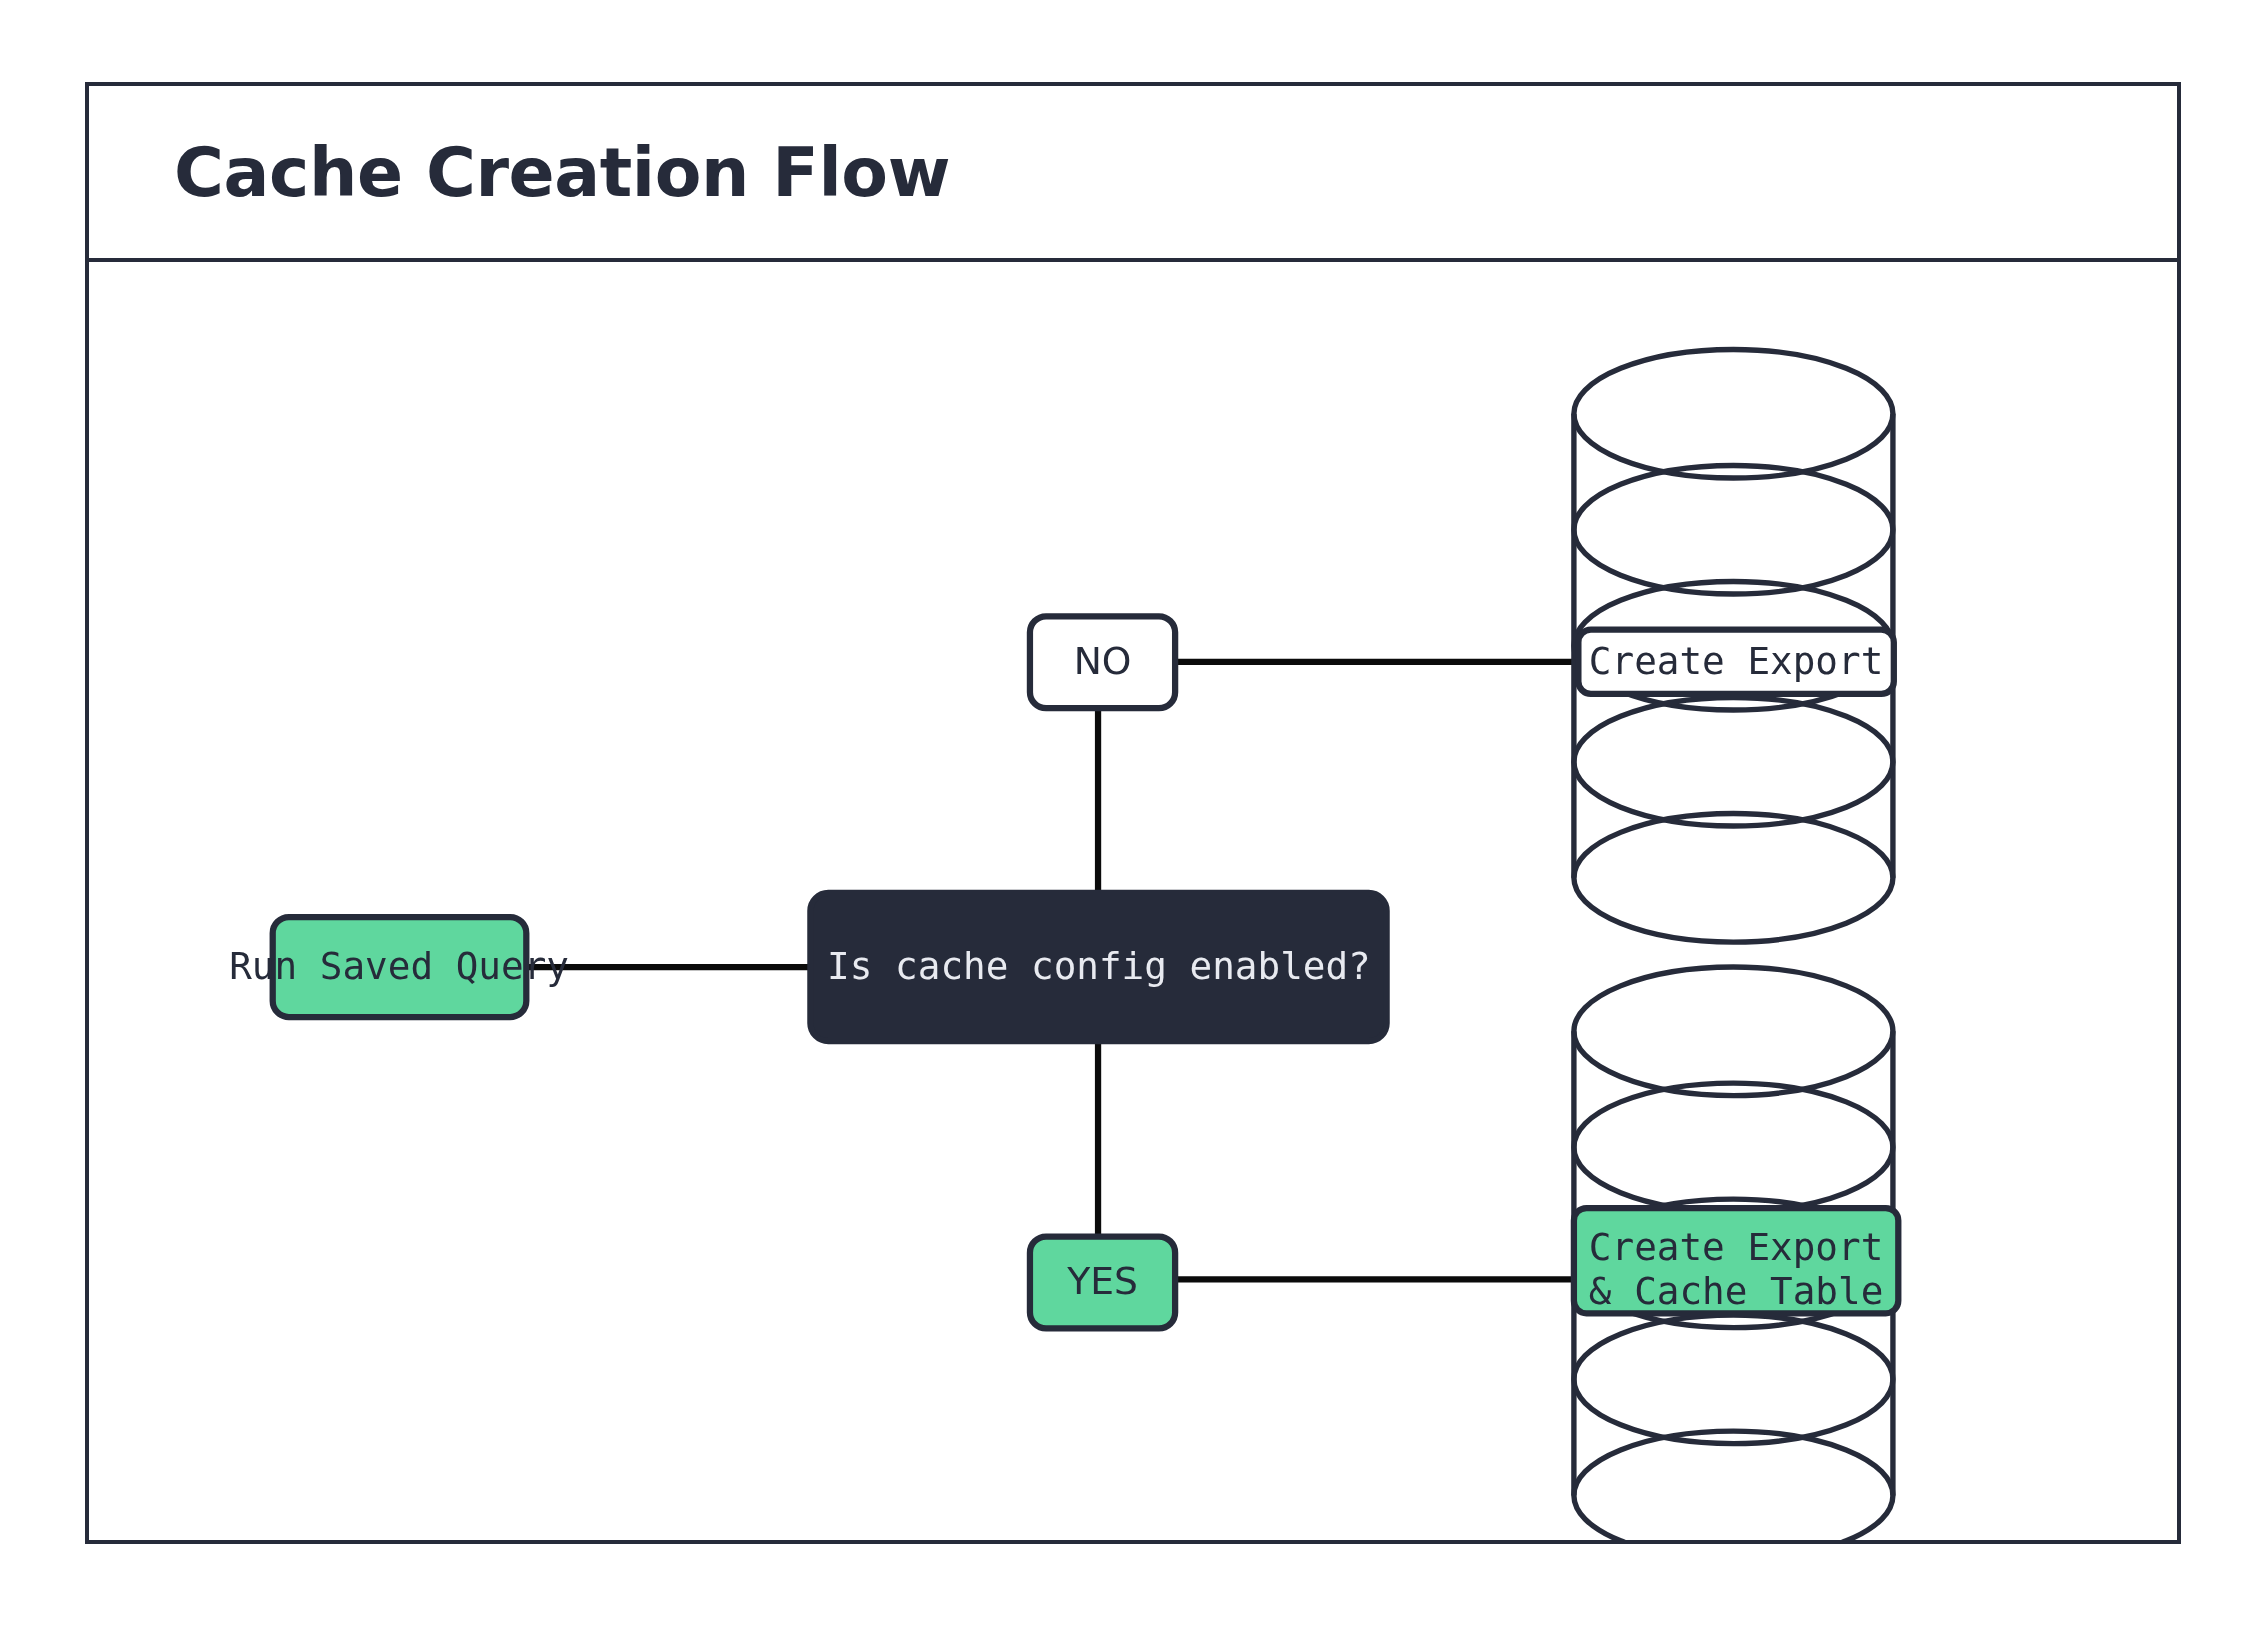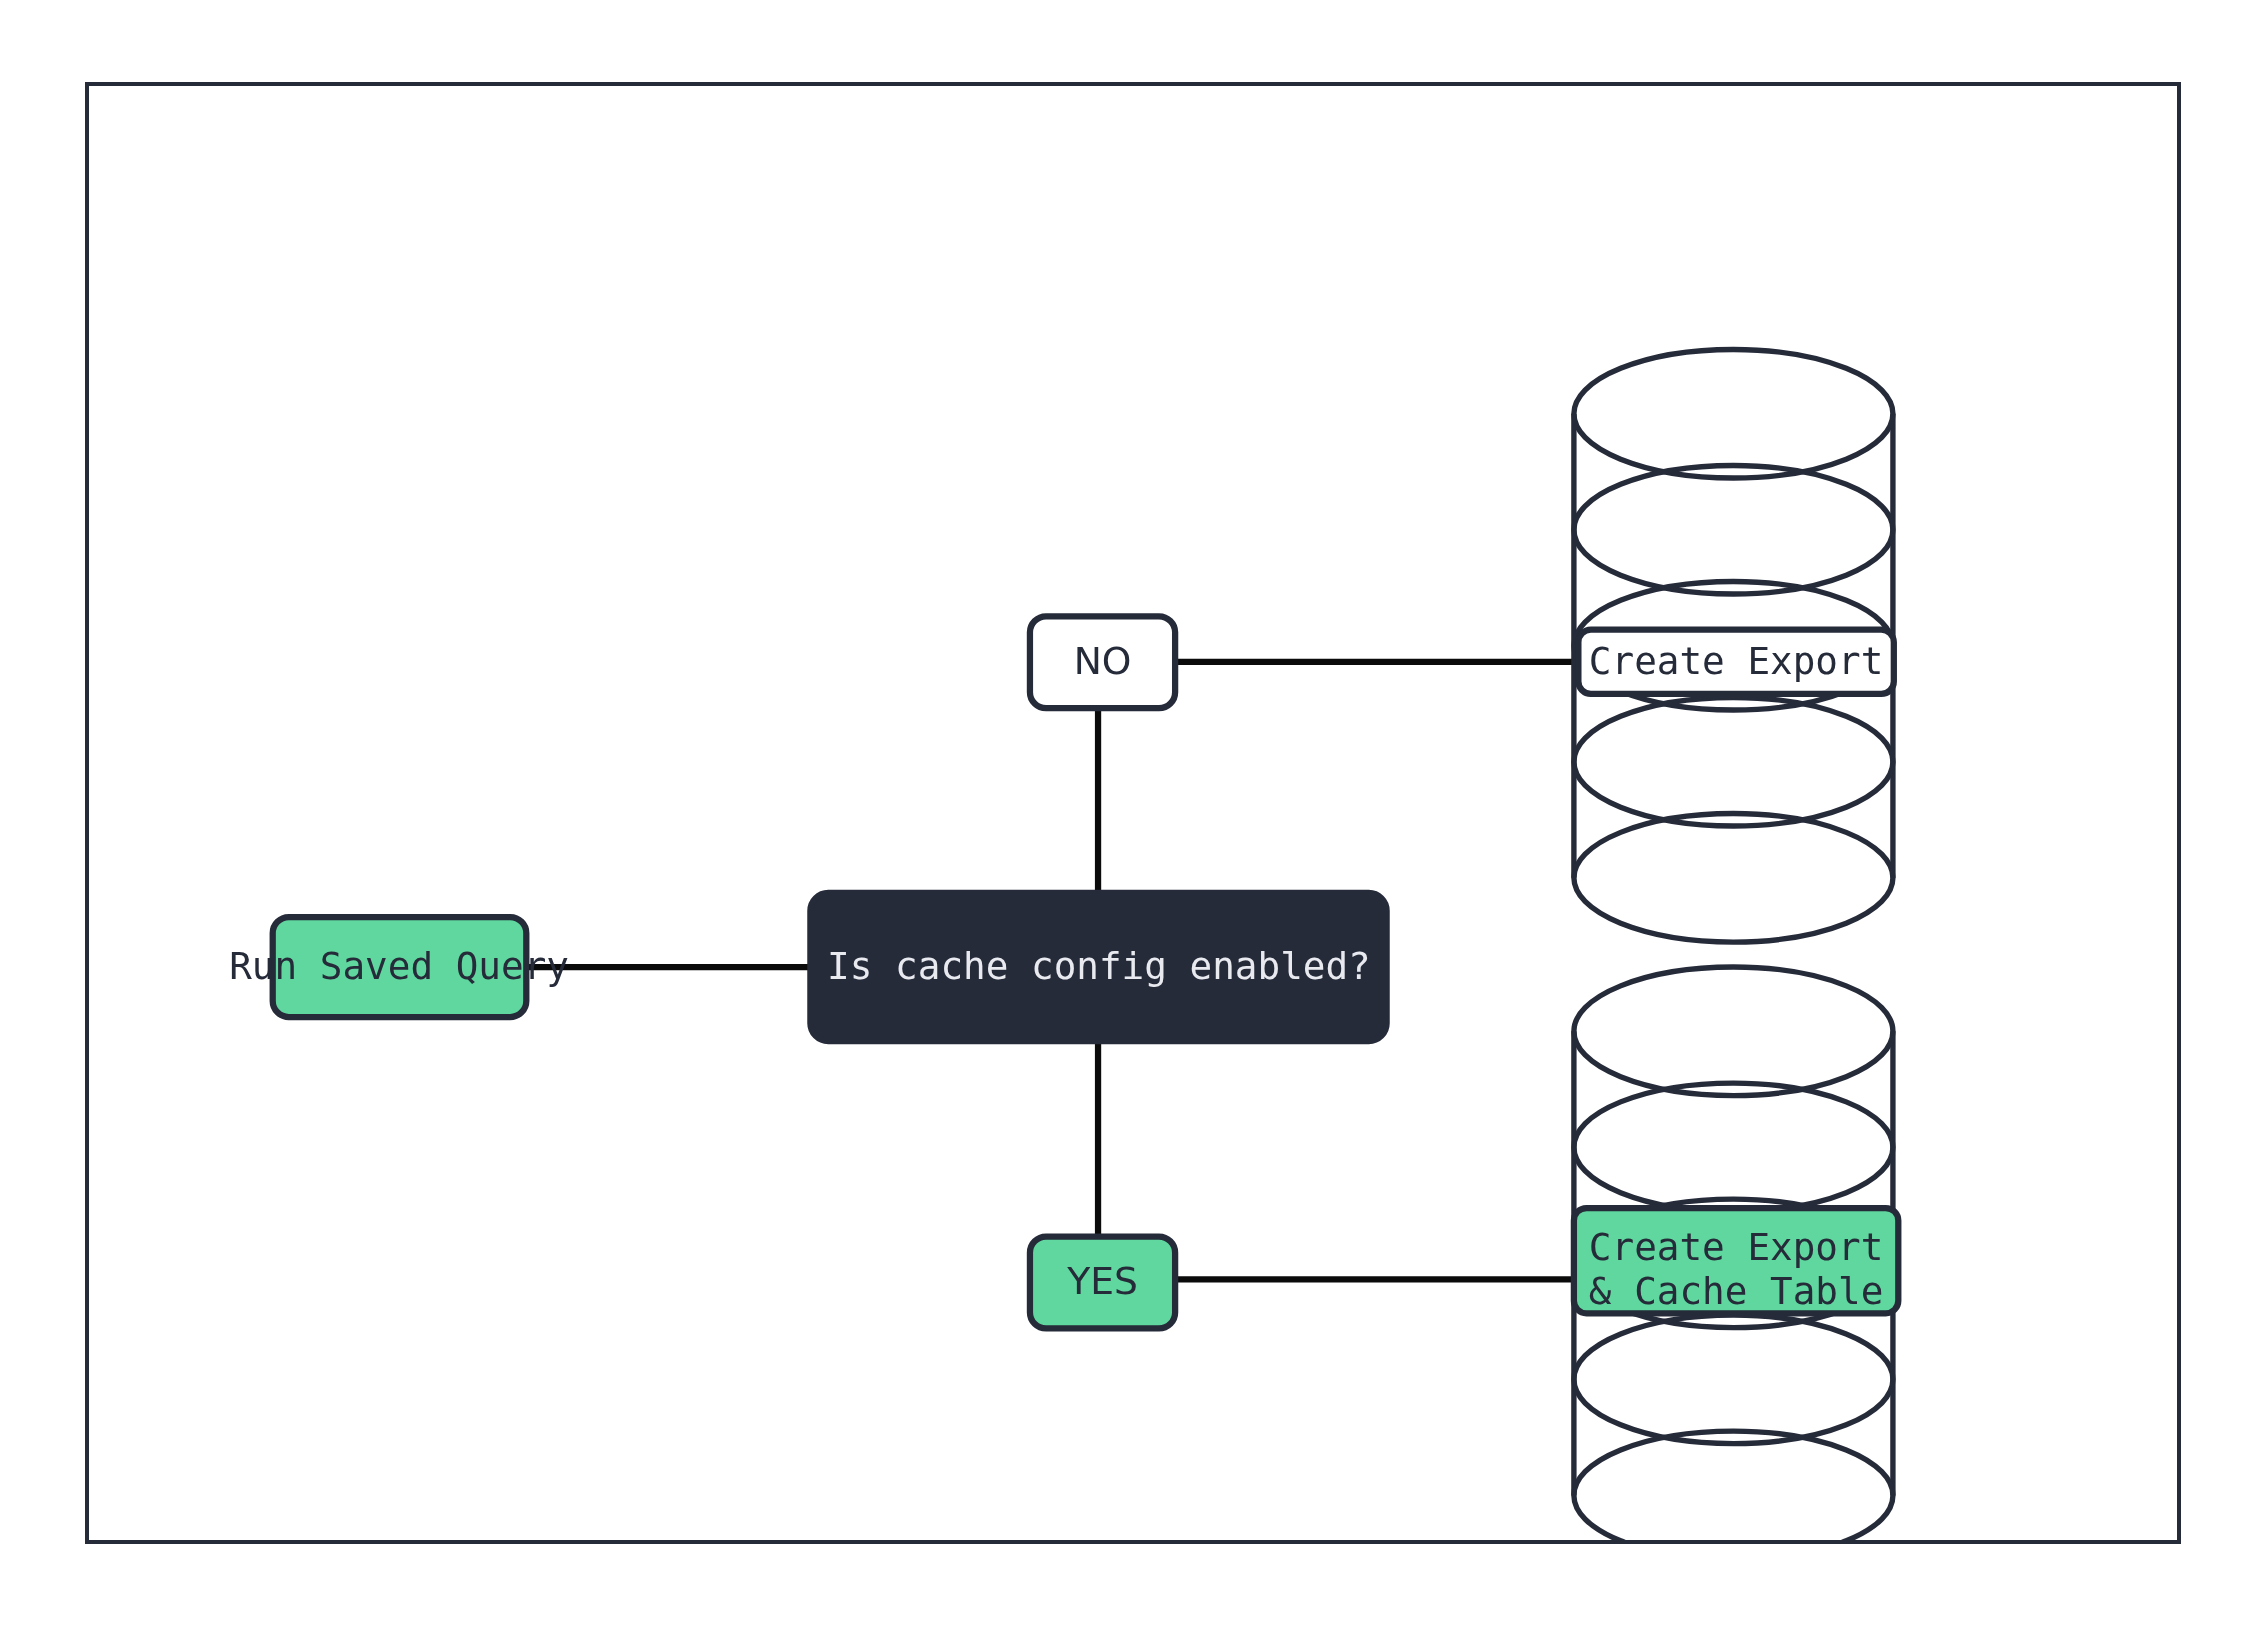--- a/index.html
+++ b/index.html
@@ -93,20 +93,23 @@
     dominant-baseline: middle;
     text-anchor: middle;
   }
 </style>
 </head>
 <body>
 
 <div class="page">
   <div class="diagram-frame">
 
+    <div class="diagram-header">
+      <div class="diagram-title">Cache Creation Flow</div>
+    </div>
 
     <div class="diagram-canvas">
       <svg class="flow" viewBox="0 0 2330 1432" preserveAspectRatio="none">
 
         <g>
           <line class="edge-line" x1="488" y1="790" x2="805" y2="790"></line>
         </g>
         <g>
           <line class="edge-line" x1="1126" y1="707" x2="1126" y2="500"></line>
         </g>

